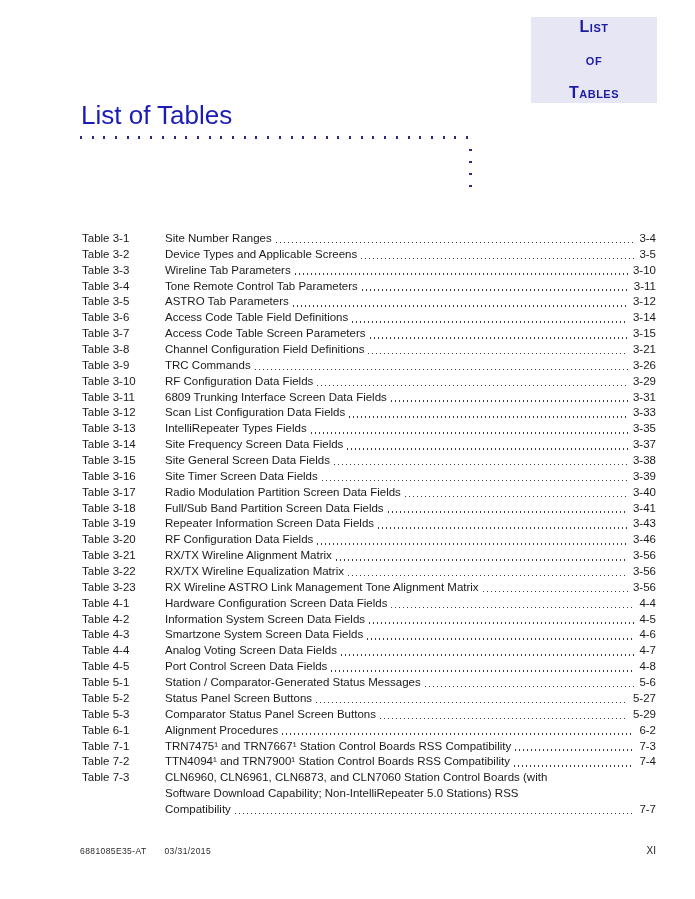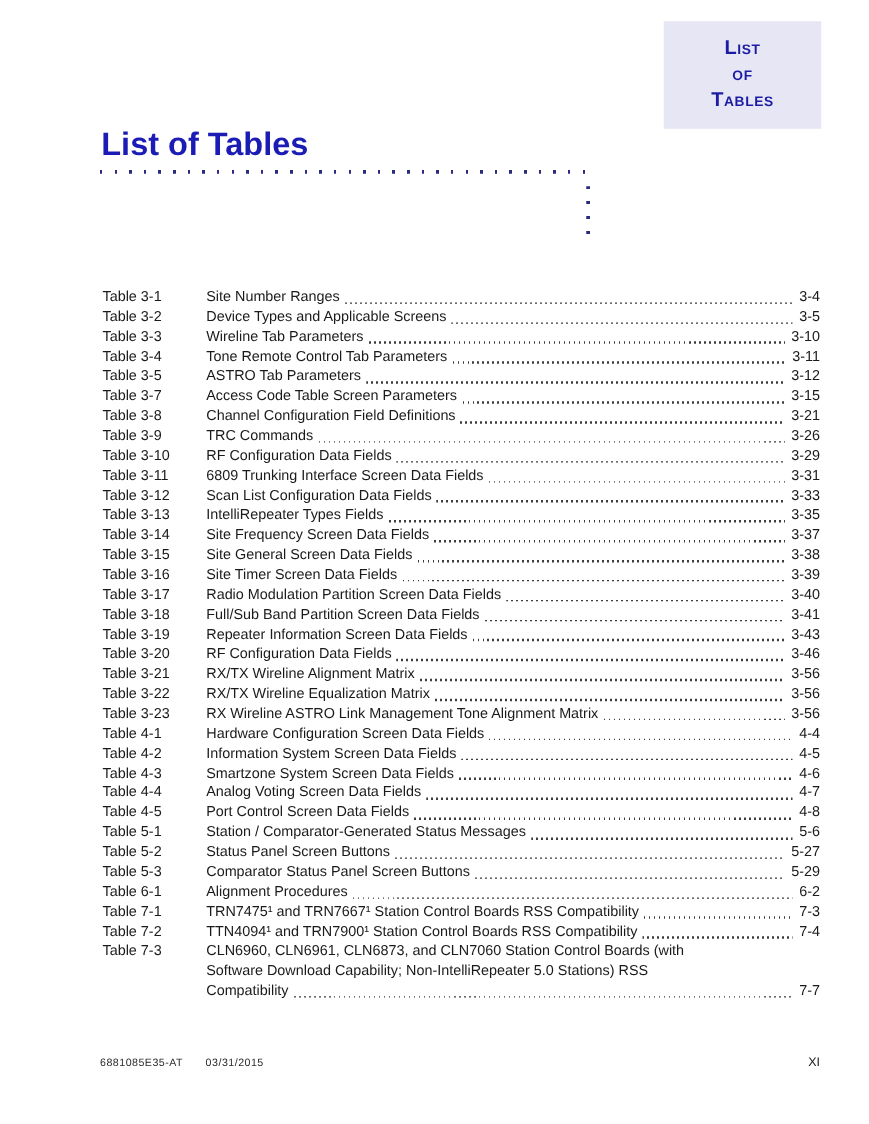--- a/index.html
+++ b/index.html
@@ -15,39 +15,39 @@
 
   
   .header-box {
     position: absolute;
     left: 531px; top: 17px;
     width: 126px; height: 86px;
     background: #e6e6f4;
     display: flex;
     flex-direction: column;
     align-items: center;
-    justify-content: center;
+    justify-content: space-between;
     gap: 1px;
   }
   .header-box .hb-line {
     font-variant: small-caps;
     font-weight: bold;
     font-size: 16px;
     line-height: 20px;
     letter-spacing: 0.5px;
     color: #1b1ba4;
   }
 
   
   .page-title {
     position: absolute;
     left: 81px; top: 100px;
     margin: 0;
     font-size: 26px;
-    font-weight: bold;
+    font-weight: normal;
     color: #1b1bb5;
     letter-spacing: 0px;
   }
 
   
   .dots-h {
     position: absolute;
     left: 80px; top: 136px;
     width: 394px; height: 3px;
     background-image: repeating-linear-gradient(to right, #2a2a7e 0 2px, transparent 2px 11.7px);
@@ -159,20 +159,26 @@
         <span class="toc-leader"></span>
         <span class="toc-page">3-11</span>
       </div>
       <div class="toc-row">
         <span class="toc-label">Table 3-5</span>
         <span class="toc-title">ASTRO Tab Parameters</span>
         <span class="toc-leader"></span>
         <span class="toc-page">3-12</span>
       </div>
       <div class="toc-row">
+        <span class="toc-label">Table 3-6</span>
+        <span class="toc-title">Access Code Table Field Definitions</span>
+        <span class="toc-leader"></span>
+        <span class="toc-page">3-14</span>
+      </div>
+      <div class="toc-row">
         <span class="toc-label">Table 3-7</span>
         <span class="toc-title">Access Code Table Screen Parameters</span>
         <span class="toc-leader"></span>
         <span class="toc-page">3-15</span>
       </div>
       <div class="toc-row">
         <span class="toc-label">Table 3-8</span>
         <span class="toc-title">Channel Configuration Field Definitions</span>
         <span class="toc-leader"></span>
         <span class="toc-page">3-21</span>

